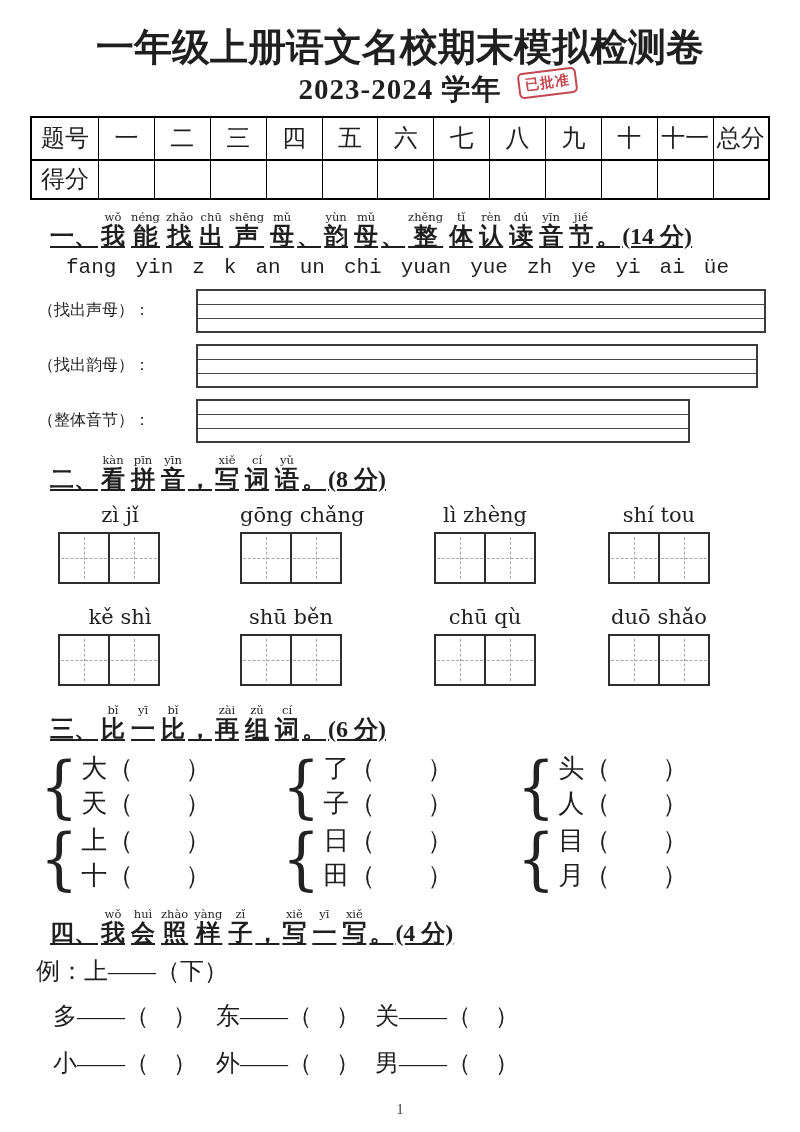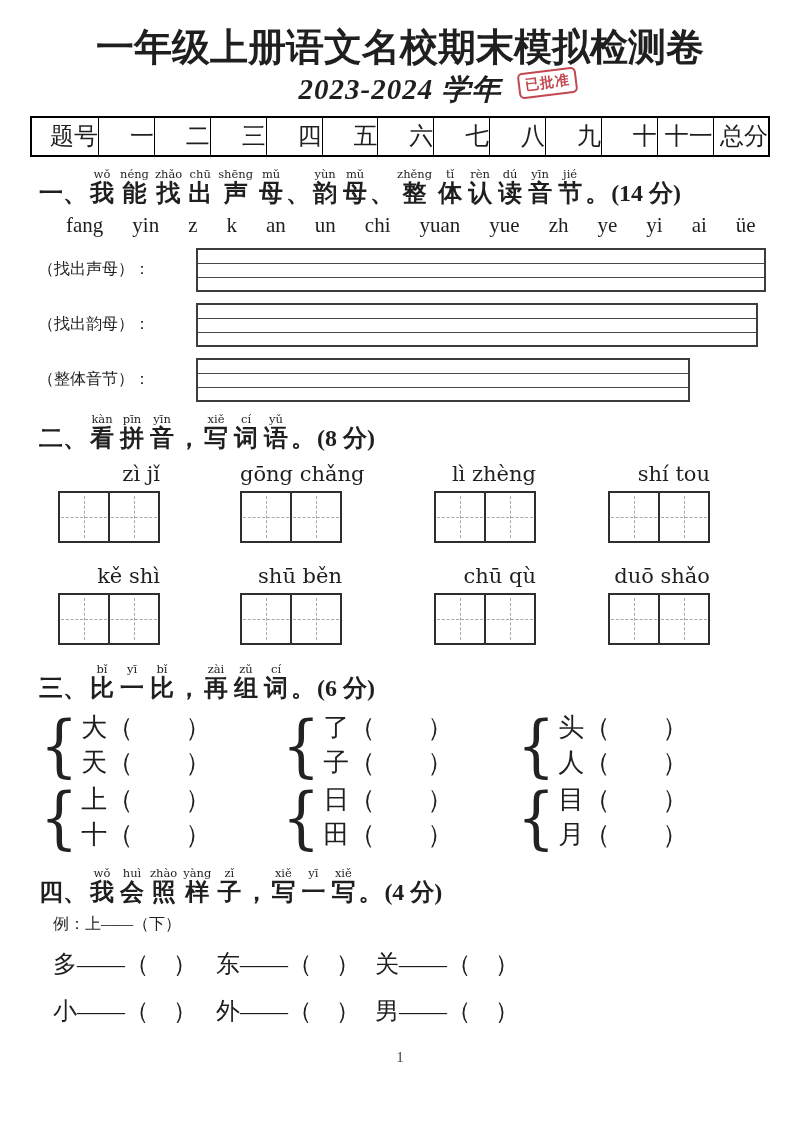--- a/index.html
+++ b/index.html
@@ -13,78 +13,78 @@
   .page{padding:24px 30px 0 30px;position:relative;box-sizing:border-box;width:800px;height:908px;}
 
   
   .title{
     margin:0;text-align:center;
     font-size:38px;font-weight:700;letter-spacing:0px;line-height:1.25;
   }
   .subtitle-row{position:relative;height:36px;margin-top:0px;}
   .subtitle{
     margin:0;text-align:center;
-    font-size:29px;font-weight:700;letter-spacing:1px;line-height:34px;font-style:italic;
+    font-size:29px;font-weight:700;letter-spacing:1px;line-height:34px;
   }
   .stamp{
     position:absolute;left:488px;top:-2px;
     display:inline-block;
     border:2.5px solid #c2474f;border-radius:5px;
     color:#c2474f;font-size:14px;font-weight:700;letter-spacing:1px;
     padding:2px 5px;transform:rotate(-7deg);
     background:rgba(255,255,255,0);
   }
 
   
   table.score{
     border-collapse:collapse;margin-top:8px;width:740px;table-layout:fixed;
     border:2.5px solid #000;
   }
   table.score td{
-    border:1.5px solid #000;text-align:right;vertical-align:middle;
+    border:1.5px solid #000;text-align:center;vertical-align:middle;
     font-size:24px;padding:0;
   }
   table.score tr:first-child td{height:41px;border-bottom:2.5px solid #000;}
   table.score tr:last-child td{height:37px;}
   table.score td.head{width:66px;}
 
   
-  .sec-heading{margin-left:9px;font-size:24px;font-weight:700;line-height:1;white-space:nowrap;}
+  .sec-heading{margin-left:20px;font-size:24px;font-weight:700;line-height:1;white-space:nowrap;text-decoration:underline;}
   .sec-heading .secnum{vertical-align:bottom;}
   .sec-heading .points{vertical-align:bottom;margin-left:2px;}
   .ruby-run ruby{ruby-align:center;margin:0 3px;}
   .ruby-run ruby.nop{margin:0 0px;}
   .ruby-run rt{
     font-size:11.5px;font-weight:400;letter-spacing:0;
     font-family:"DejaVu Serif","Liberation Serif",serif;
   }
   .mt10{margin-top:12px;}
   .mt14{margin-top:16px;}
 
   
   .syllable-row{
-    margin:8px 0 10px 36px;display:flex;gap:29px;
-    font-size:21px;font-family:Liberation Serif, serif;
+    margin:8px 0 10px 36px;display:flex;gap:19px;
+    font-size:21px;font-family:Liberation Mono, monospace;
   }
   .answer-row{display:flex;align-items:center;margin-bottom:11px;}
   .answer-label{width:166px;font-size:16px;padding-left:8px;box-sizing:border-box;white-space:nowrap;}
   .pinyin-grid{border:2px solid #3c3c3c;box-sizing:border-box;height:44px;background:#fff;}
   .pinyin-grid .pg{height:13.3px;border-bottom:1.5px solid #474747;}
   .pinyin-grid .pg:last-child{border-bottom:none;}
   .w-a{width:570px;}
   .w-b{width:562px;}
   .w-c{width:494px;}
 
   
   .tian-row{position:relative;height:84px;margin-top:12px;}
   .tian-row.second{margin-top:18px;}
   .unit{position:absolute;top:0;width:102px;}
   .u0{left:28px;} .u1{left:210px;} .u2{left:404px;} .u3{left:578px;}
   .pw{
-    text-align:right;font-size:21px;height:29px;line-height:24px;white-space:nowrap;
+    text-align:center;font-size:21px;height:29px;line-height:24px;white-space:nowrap;
     font-family:"DejaVu Serif","Liberation Serif",serif;
   }
   .u0 .pw{padding-left:22px;}
   .tian{display:flex;width:102px;height:52px;border:2px solid #2e2e2e;box-sizing:border-box;}
   .tian .cell{position:relative;flex:1;}
   .tian .cell + .cell{border-left:2px solid #2e2e2e;}
   .tian .cell::before{
     content:"";position:absolute;left:50%;top:3px;bottom:3px;
     border-left:1.5px dashed #a8a8a8;
   }
@@ -100,21 +100,21 @@
   .pr0{top:0px;} .pr1{top:72px;}
   .brace{
     font-size:60px;font-weight:400;line-height:1;
     transform:scaleY(1.12);margin-right:3px;color:#222;
     font-family:"DejaVu Serif","Liberation Serif",serif;
   }
   .pcol{display:flex;flex-direction:column;}
   .pcol span{font-size:26px;line-height:35px;white-space:nowrap;}
 
   
-  .example-line{margin:10px 0 0 23px;font-size:16px;}
+  .example-line{margin:10px 0 0 6px;font-size:24px;}
   .items-row{position:relative;height:34px;margin-top:13px;font-size:24px;}
   .items-row .it{position:absolute;top:0;white-space:nowrap;}
   .c0{left:23px;} .c1{left:186px;} .c2{left:345px;}
 
   
   .page-number{margin-top:20px;text-align:center;font-size:15px;color:#444;}
 </style>
 </head>
 <body>
 
@@ -136,20 +136,35 @@
       <td>四</td>
       <td>五</td>
       <td>六</td>
       <td>七</td>
       <td>八</td>
       <td>九</td>
       <td>十</td>
       <td>十一</td>
       <td>总分</td>
     </tr>
+    <tr>
+      <td class="head">得分</td>
+      <td></td>
+      <td></td>
+      <td></td>
+      <td></td>
+      <td></td>
+      <td></td>
+      <td></td>
+      <td></td>
+      <td></td>
+      <td></td>
+      <td></td>
+      <td></td>
+    </tr>
   </tbody>
     </table>
 
   <div class="sec-heading mt10">
     <span class="secnum">一、</span><span class="ruby-run"><ruby>我<rt>wǒ</rt></ruby><ruby>能<rt>néng</rt></ruby><ruby>找<rt>zhǎo</rt></ruby><ruby>出<rt>chū</rt></ruby><ruby>声<rt>shēng</rt></ruby><ruby>母<rt>mǔ</rt></ruby><ruby class="nop">、<rt></rt></ruby><ruby>韵<rt>yùn</rt></ruby><ruby>母<rt>mǔ</rt></ruby><ruby class="nop">、<rt></rt></ruby><ruby>整<rt>zhěng</rt></ruby><ruby>体<rt>tǐ</rt></ruby><ruby>认<rt>rèn</rt></ruby><ruby>读<rt>dú</rt></ruby><ruby>音<rt>yīn</rt></ruby><ruby>节<rt>jié</rt></ruby><ruby class="nop">。<rt></rt></ruby></span><span class="points">(14 分)</span>
   </div>
 
   <div class="syllable-row">
       <span class="syl">fang</span>
       <span class="syl">yin</span>

